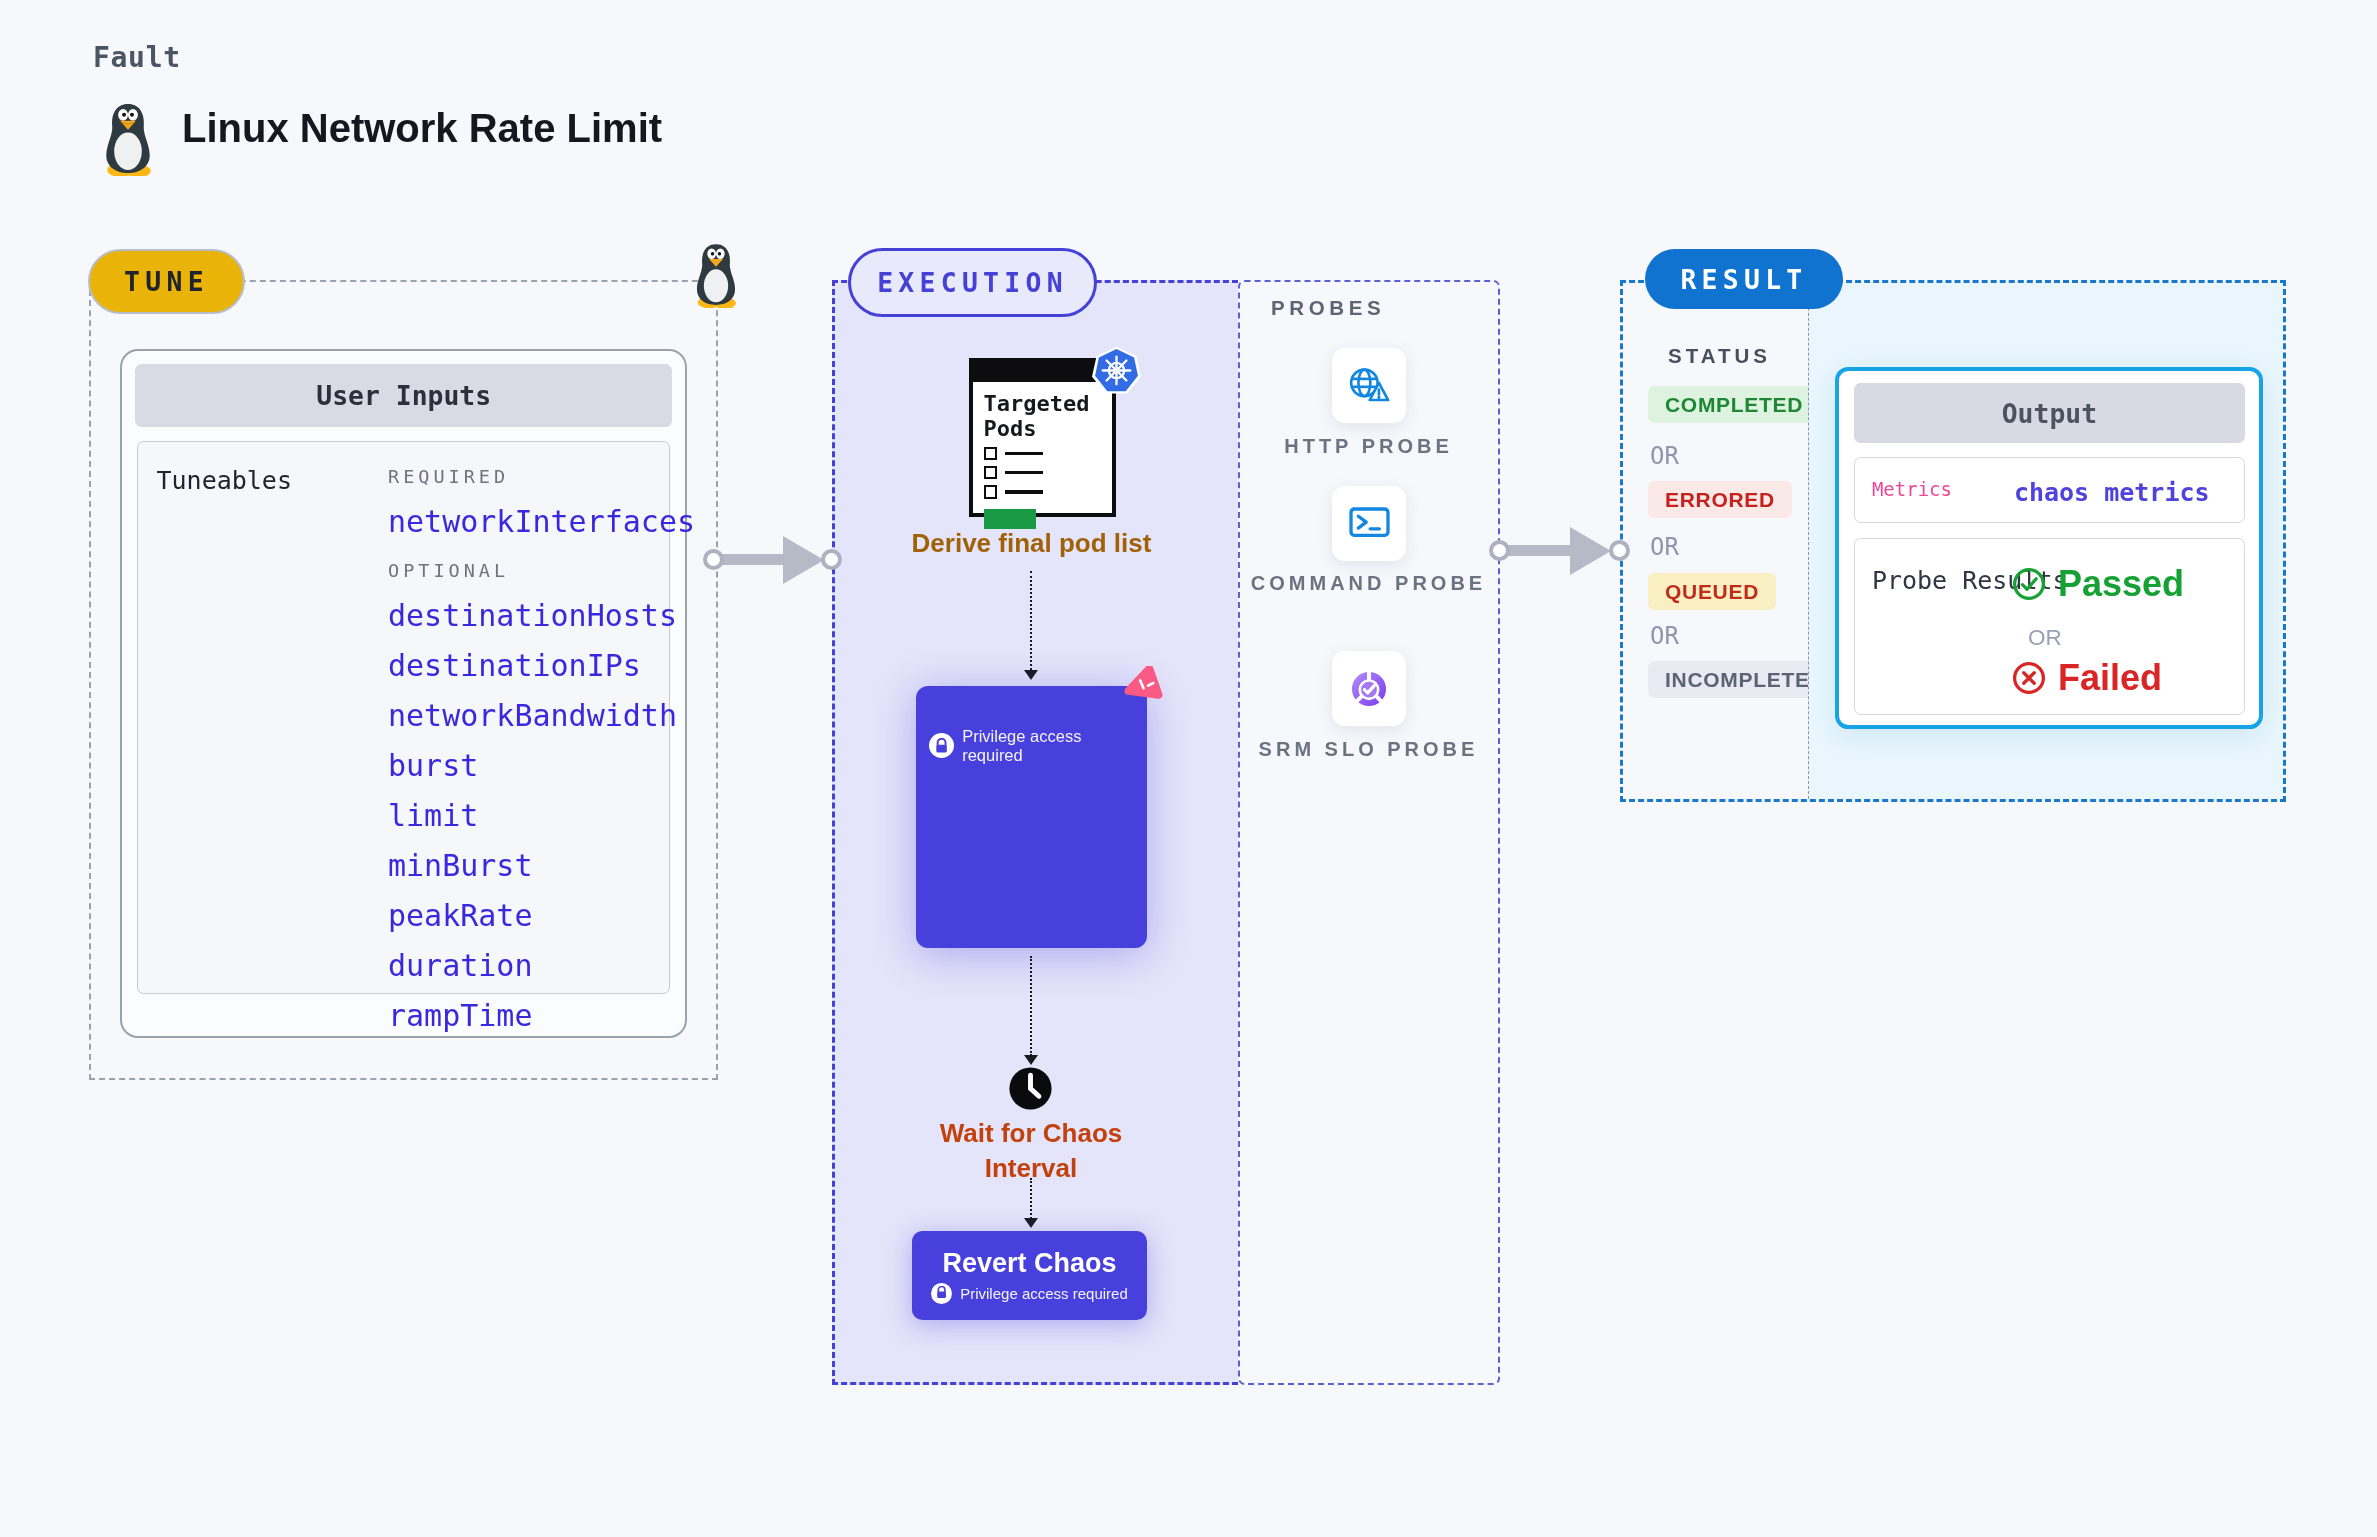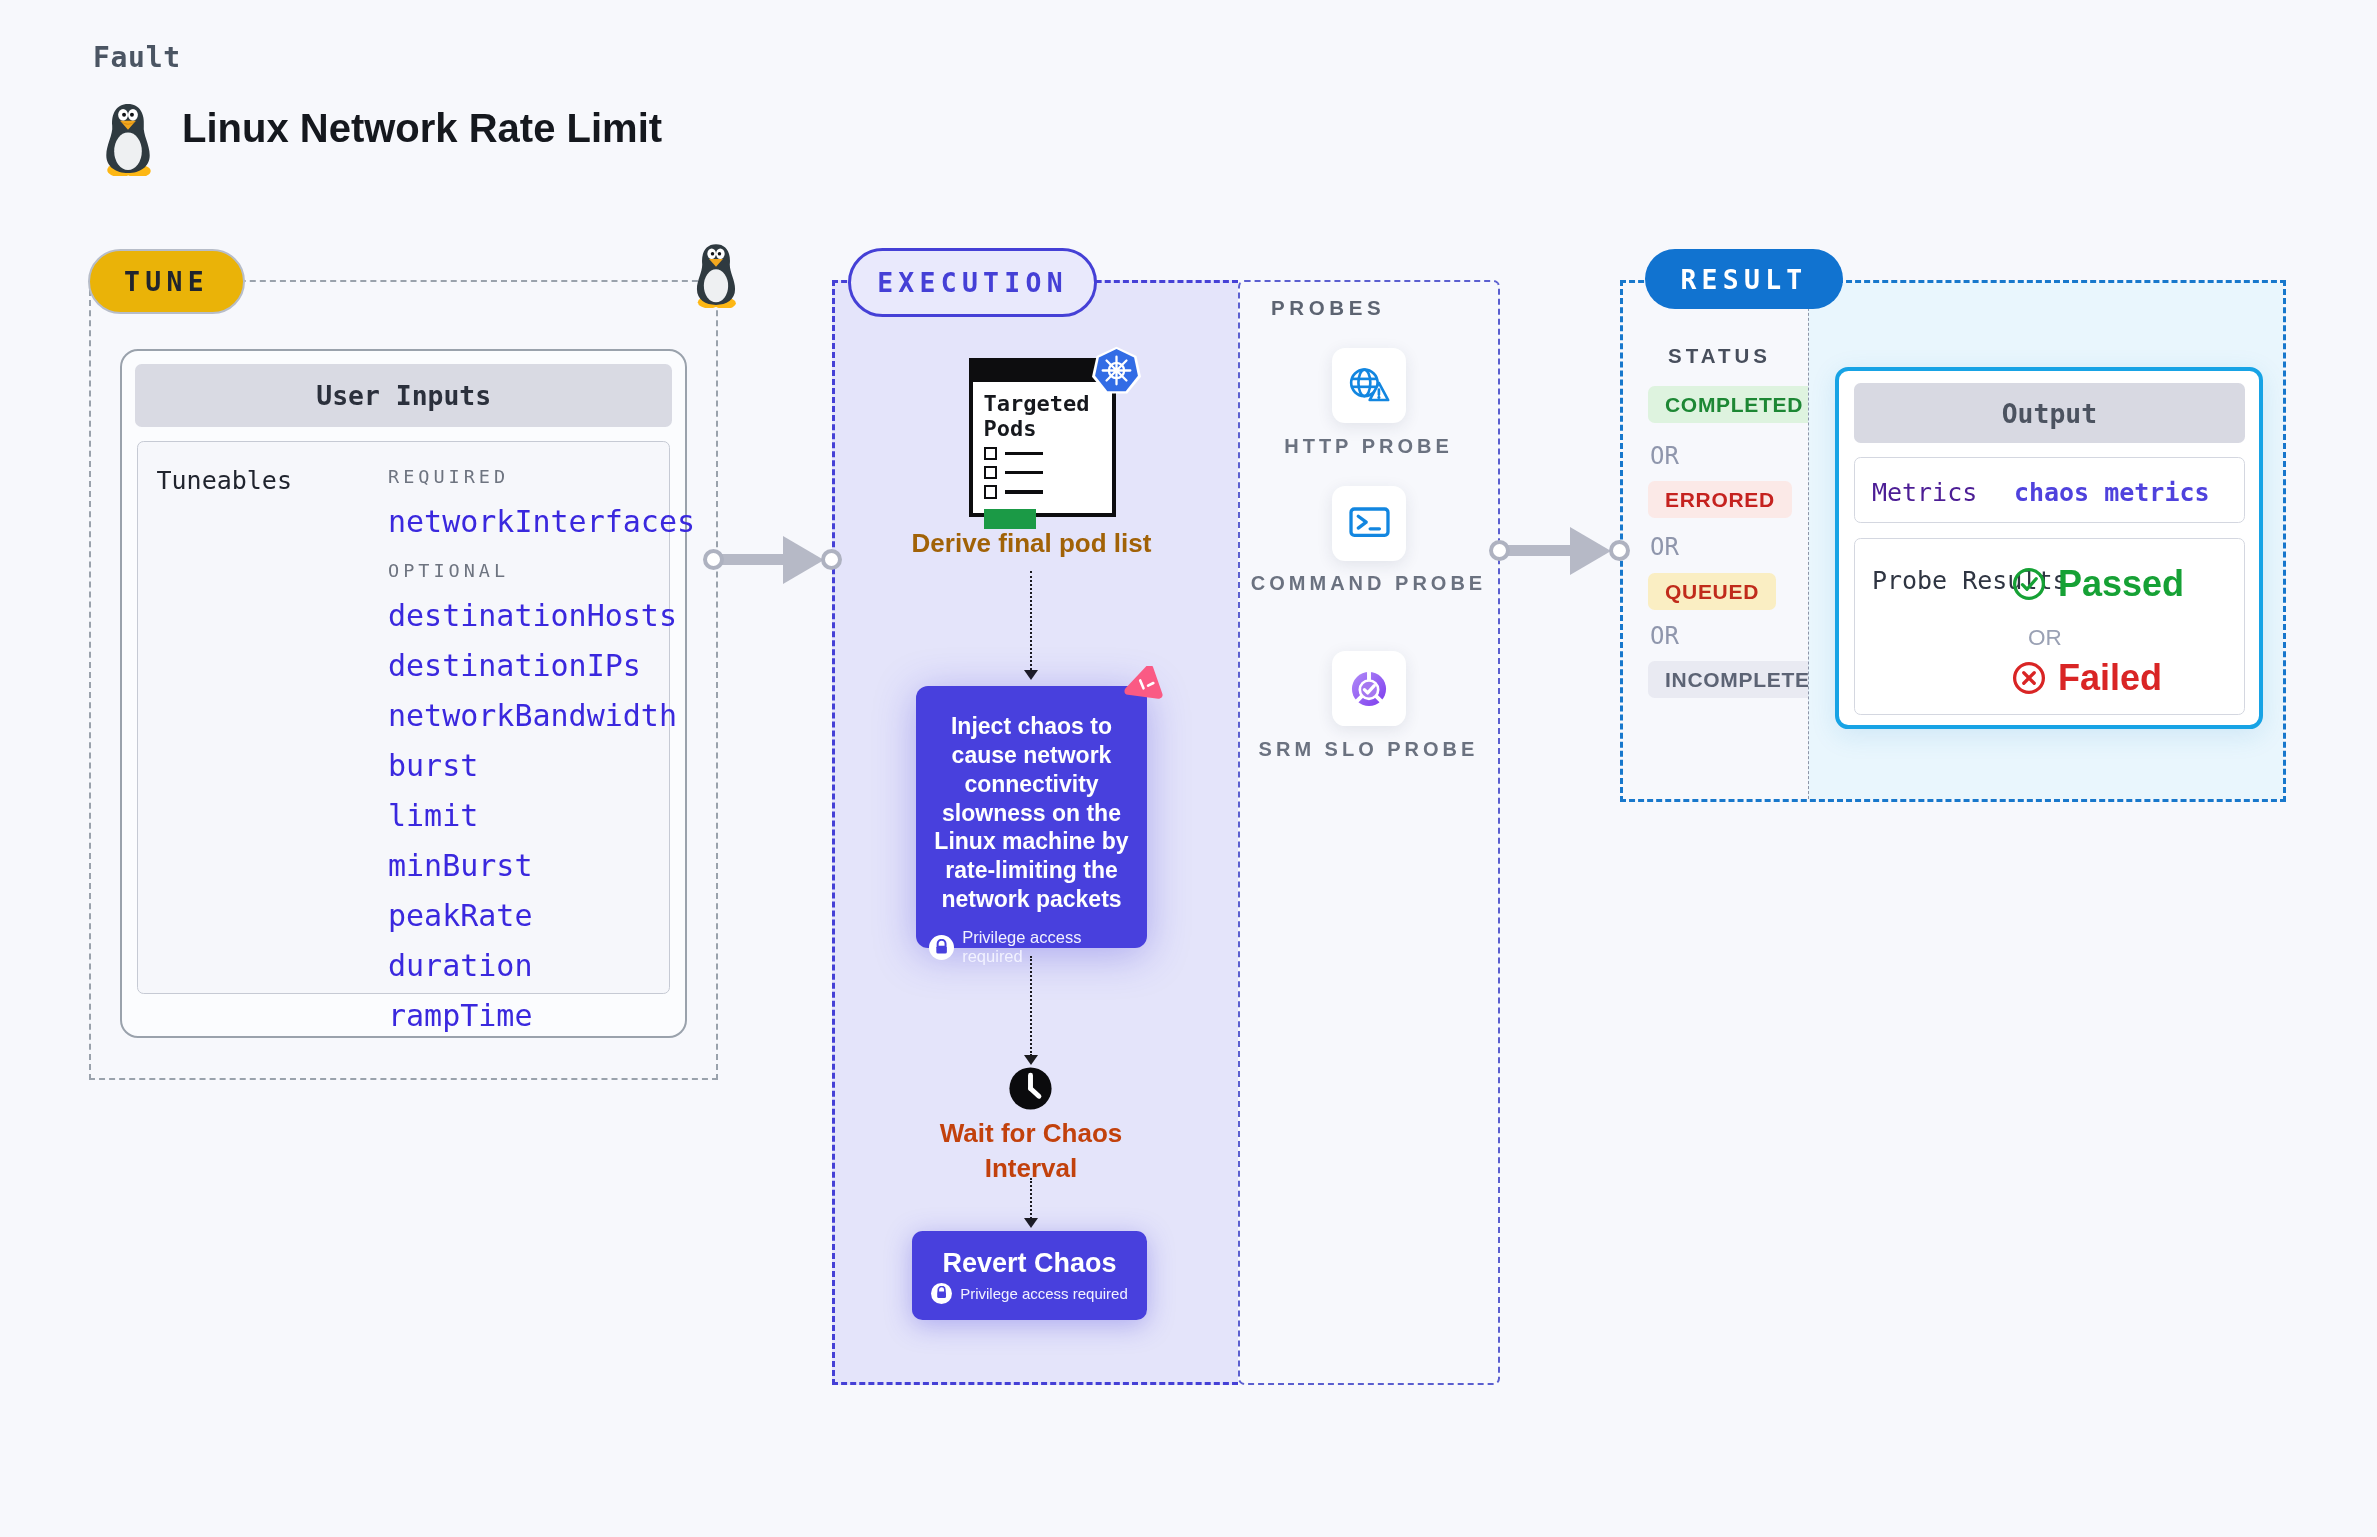--- a/index.html
+++ b/index.html
@@ -83,21 +83,21 @@
   .badge-completed{top:103px;background:#def3df;color:#1d8734;}
   .badge-errored{top:198px;background:#fbe9e7;color:#c5221f;}
   .badge-queued{top:290px;background:#faeec3;color:#c02b1b;}
   .badge-incompleted{top:378px;background:#e9eaf2;color:#5c6374;}
   .or-text{left:27px;font-size:24px;color:#8f96ac;}
   .or-1{top:159px;}.or-2{top:250px;}.or-3{top:339px;}
 
   .output-card{left:26.4px;top:84px;width:428px;height:362px;background:#ffffff;border:4px solid #17a3e5;border-radius:13.2px;box-sizing:border-box;box-shadow:0 6.6px 26.4px rgba(23,130,200,0.12);}
   .output-header{left:14.5px;top:12px;width:391px;height:60px;background:#d8d9e2;border-radius:6.6px;display:flex;align-items:center;justify-content:center;font-size:26.4px;font-weight:700;color:#4c5360;}
   .metrics-row{left:14.5px;top:86px;width:391px;height:66px;border:1.3px solid #d4d7e0;border-radius:6.6px;box-sizing:border-box;background:#ffffff;}
-  .metrics-label{left:17px;top:20px;font-size:25px;color:#4c1d95;}
+  .metrics-label{left:17px;top:20px;font-size:19px;color:#ec4899;}
   .metrics-value{left:159px;top:20px;font-size:25px;font-weight:700;color:#4f42dd;}
   .proberes-row{left:14.5px;top:167px;width:391px;height:177px;border:1.3px solid #d4d7e0;border-radius:6.6px;box-sizing:border-box;background:#ffffff;}
   .proberes-label{left:17px;top:22.5px;font-size:25px;color:#2f3542;line-height:1.5;}
   .passed-row{left:157px;top:24px;display:flex;align-items:center;gap:12px;}
   .passfail-text{font-size:36px;font-weight:700;}
   .passed-text{color:#16a135;}
   .failed-text{color:#d92525;}
   .or-small{left:173px;top:86px;font-size:22.5px;color:#9aa1b4;}
   .failed-row{left:157px;top:118px;display:flex;align-items:center;gap:12px;}
 
@@ -209,21 +209,20 @@
     <circle cx="32" cy="32" r="4" fill="#ffffff"></circle>
   </svg>
 </div>
 
 <div class="abs derive-label">Derive final pod list</div>
 
 <div class="abs dotted-arrow" style="left:1030px;top:571px;height:99px;"></div>
 <div class="abs dotted-head" style="left:1024px;top:670px;"></div>
 
 <div class="abs inject-box">
-  <div class="inject-text">Inject chaos to cause network connectivity slowness on the Linux machine by rate-limiting the network packets</div>
   <div class="priv-row">
     <div class="priv-badge">
       <svg width="13.2" height="16" viewBox="0 0 20 24">
         <path d="M4 11 v-4 a6 6 0 0 1 12 0 v4" fill="none" stroke="#4840dd" stroke-width="3"></path>
         <rect x="2" y="10" width="16" height="12" rx="2.5" fill="#4840dd"></rect>
       </svg>
     </div>
     <div class="priv-text">Privilege access required</div>
   </div>
 </div>

